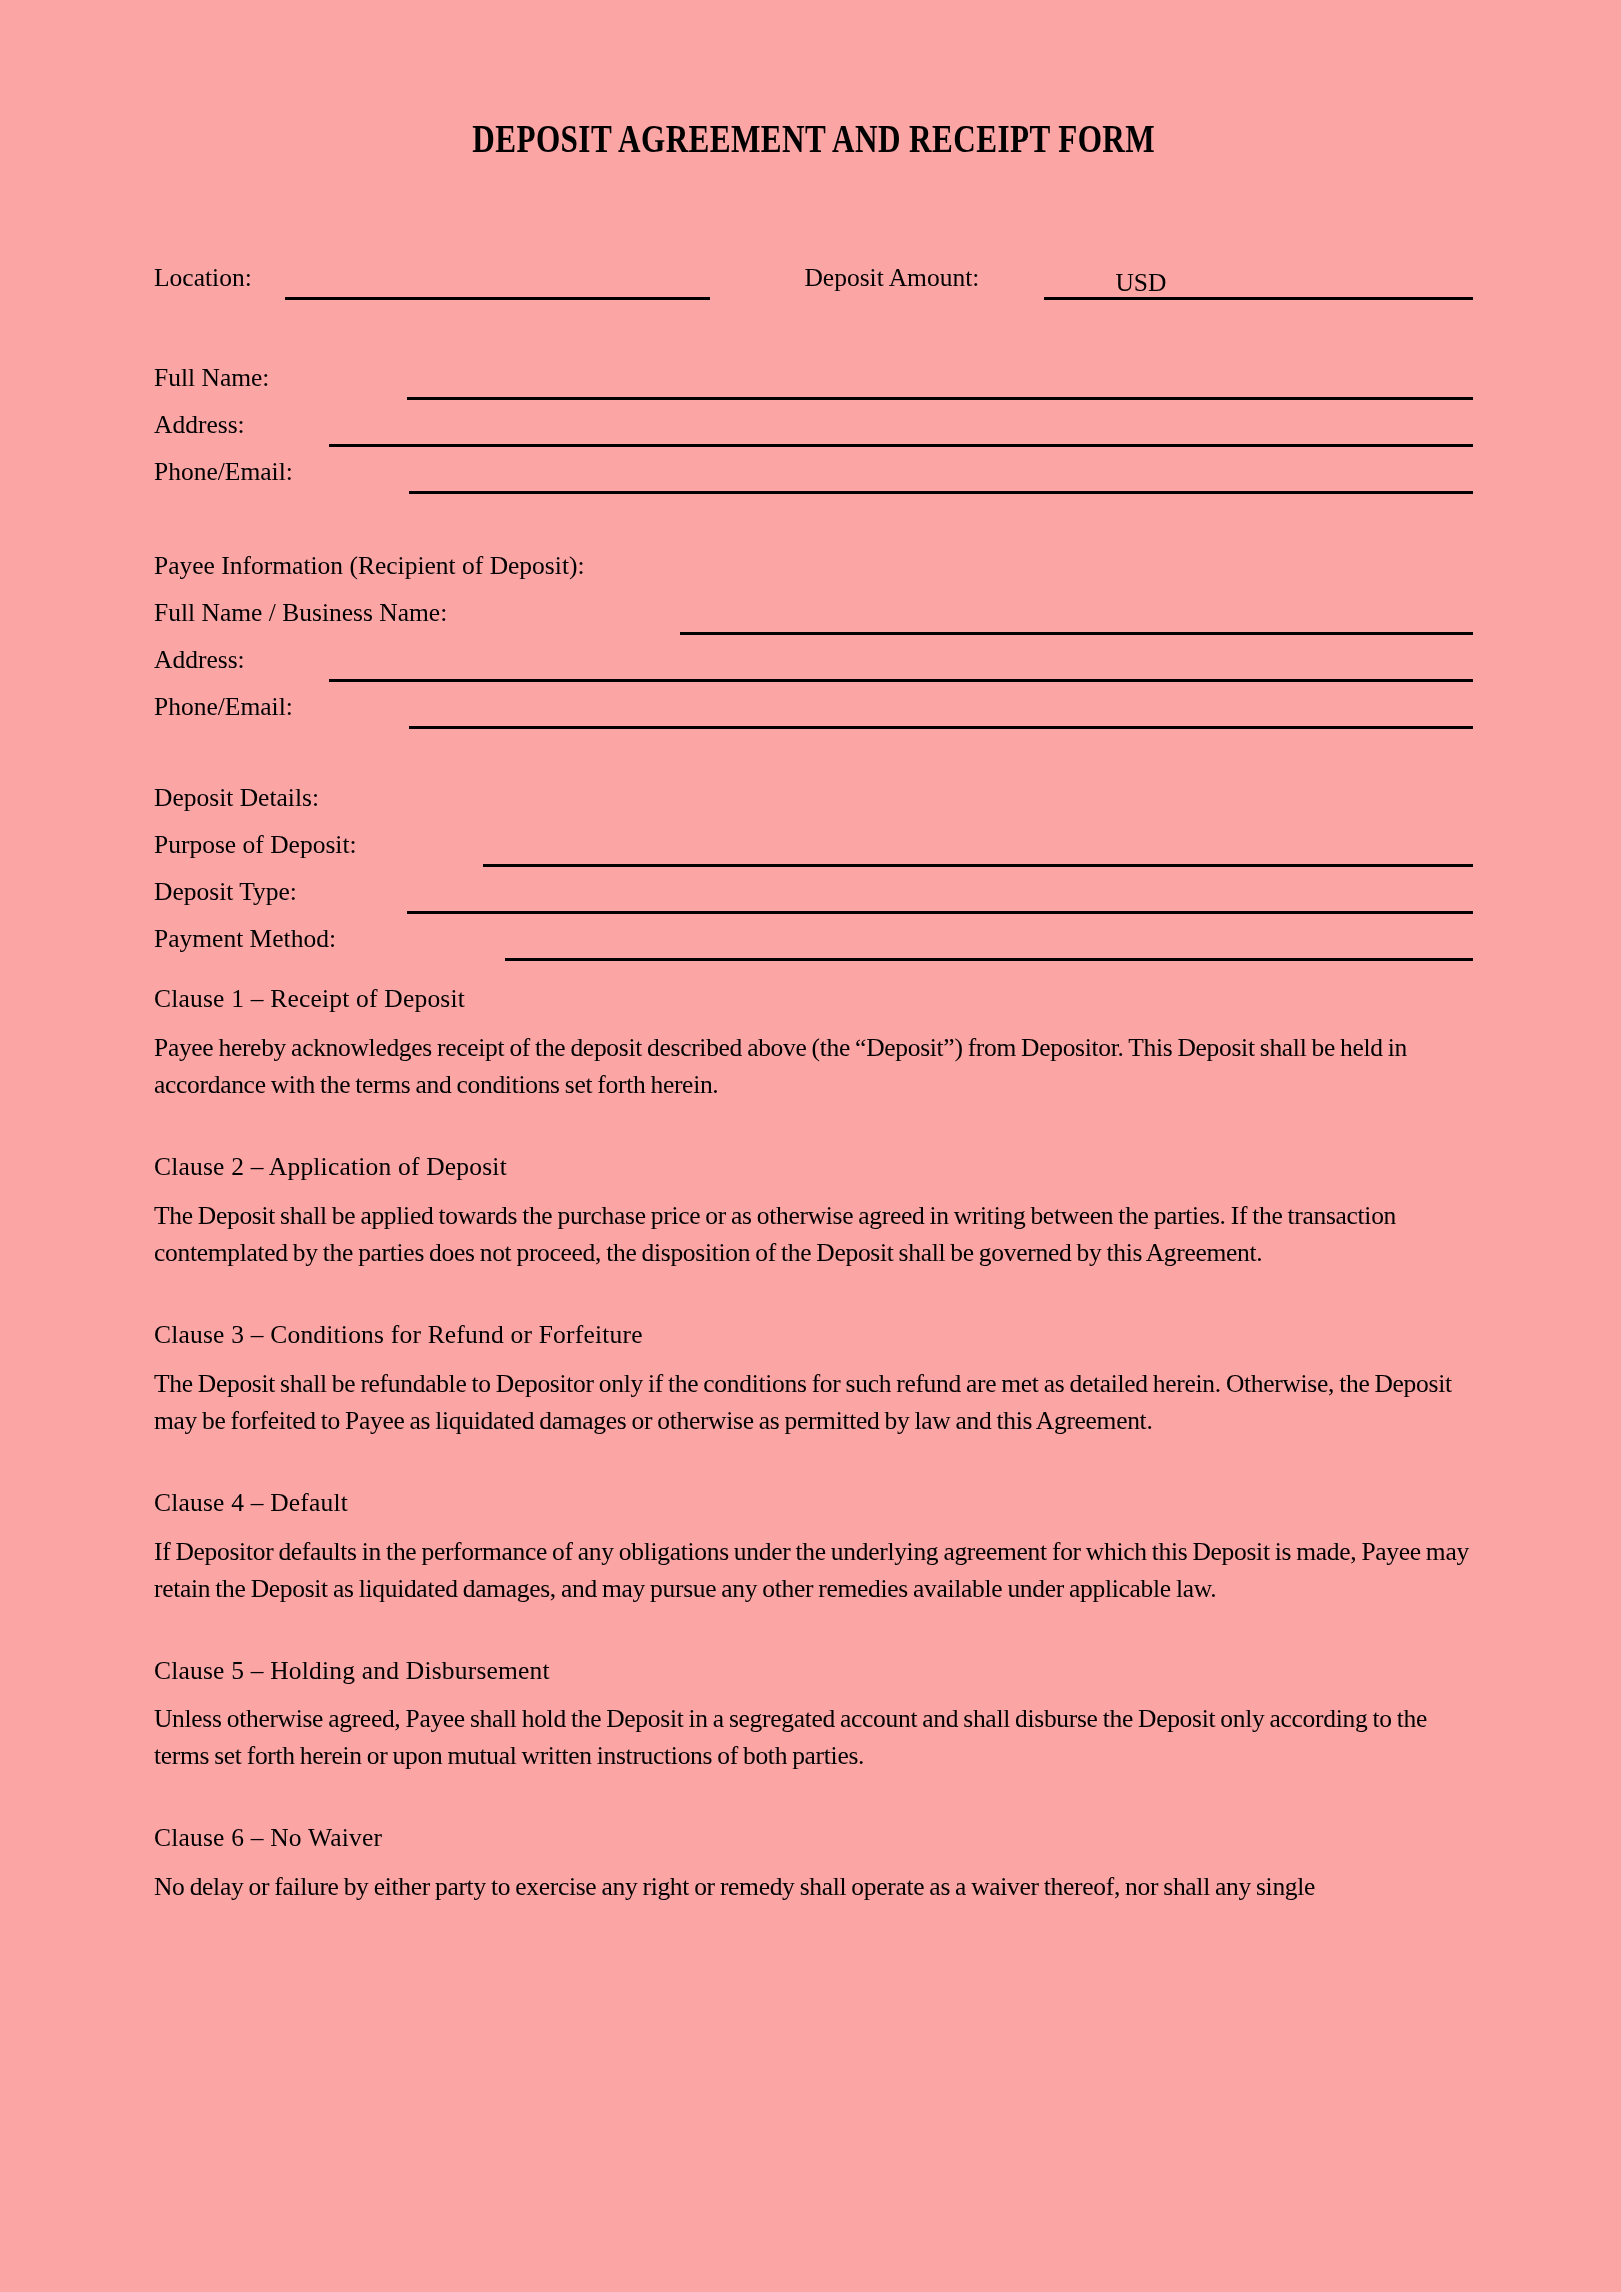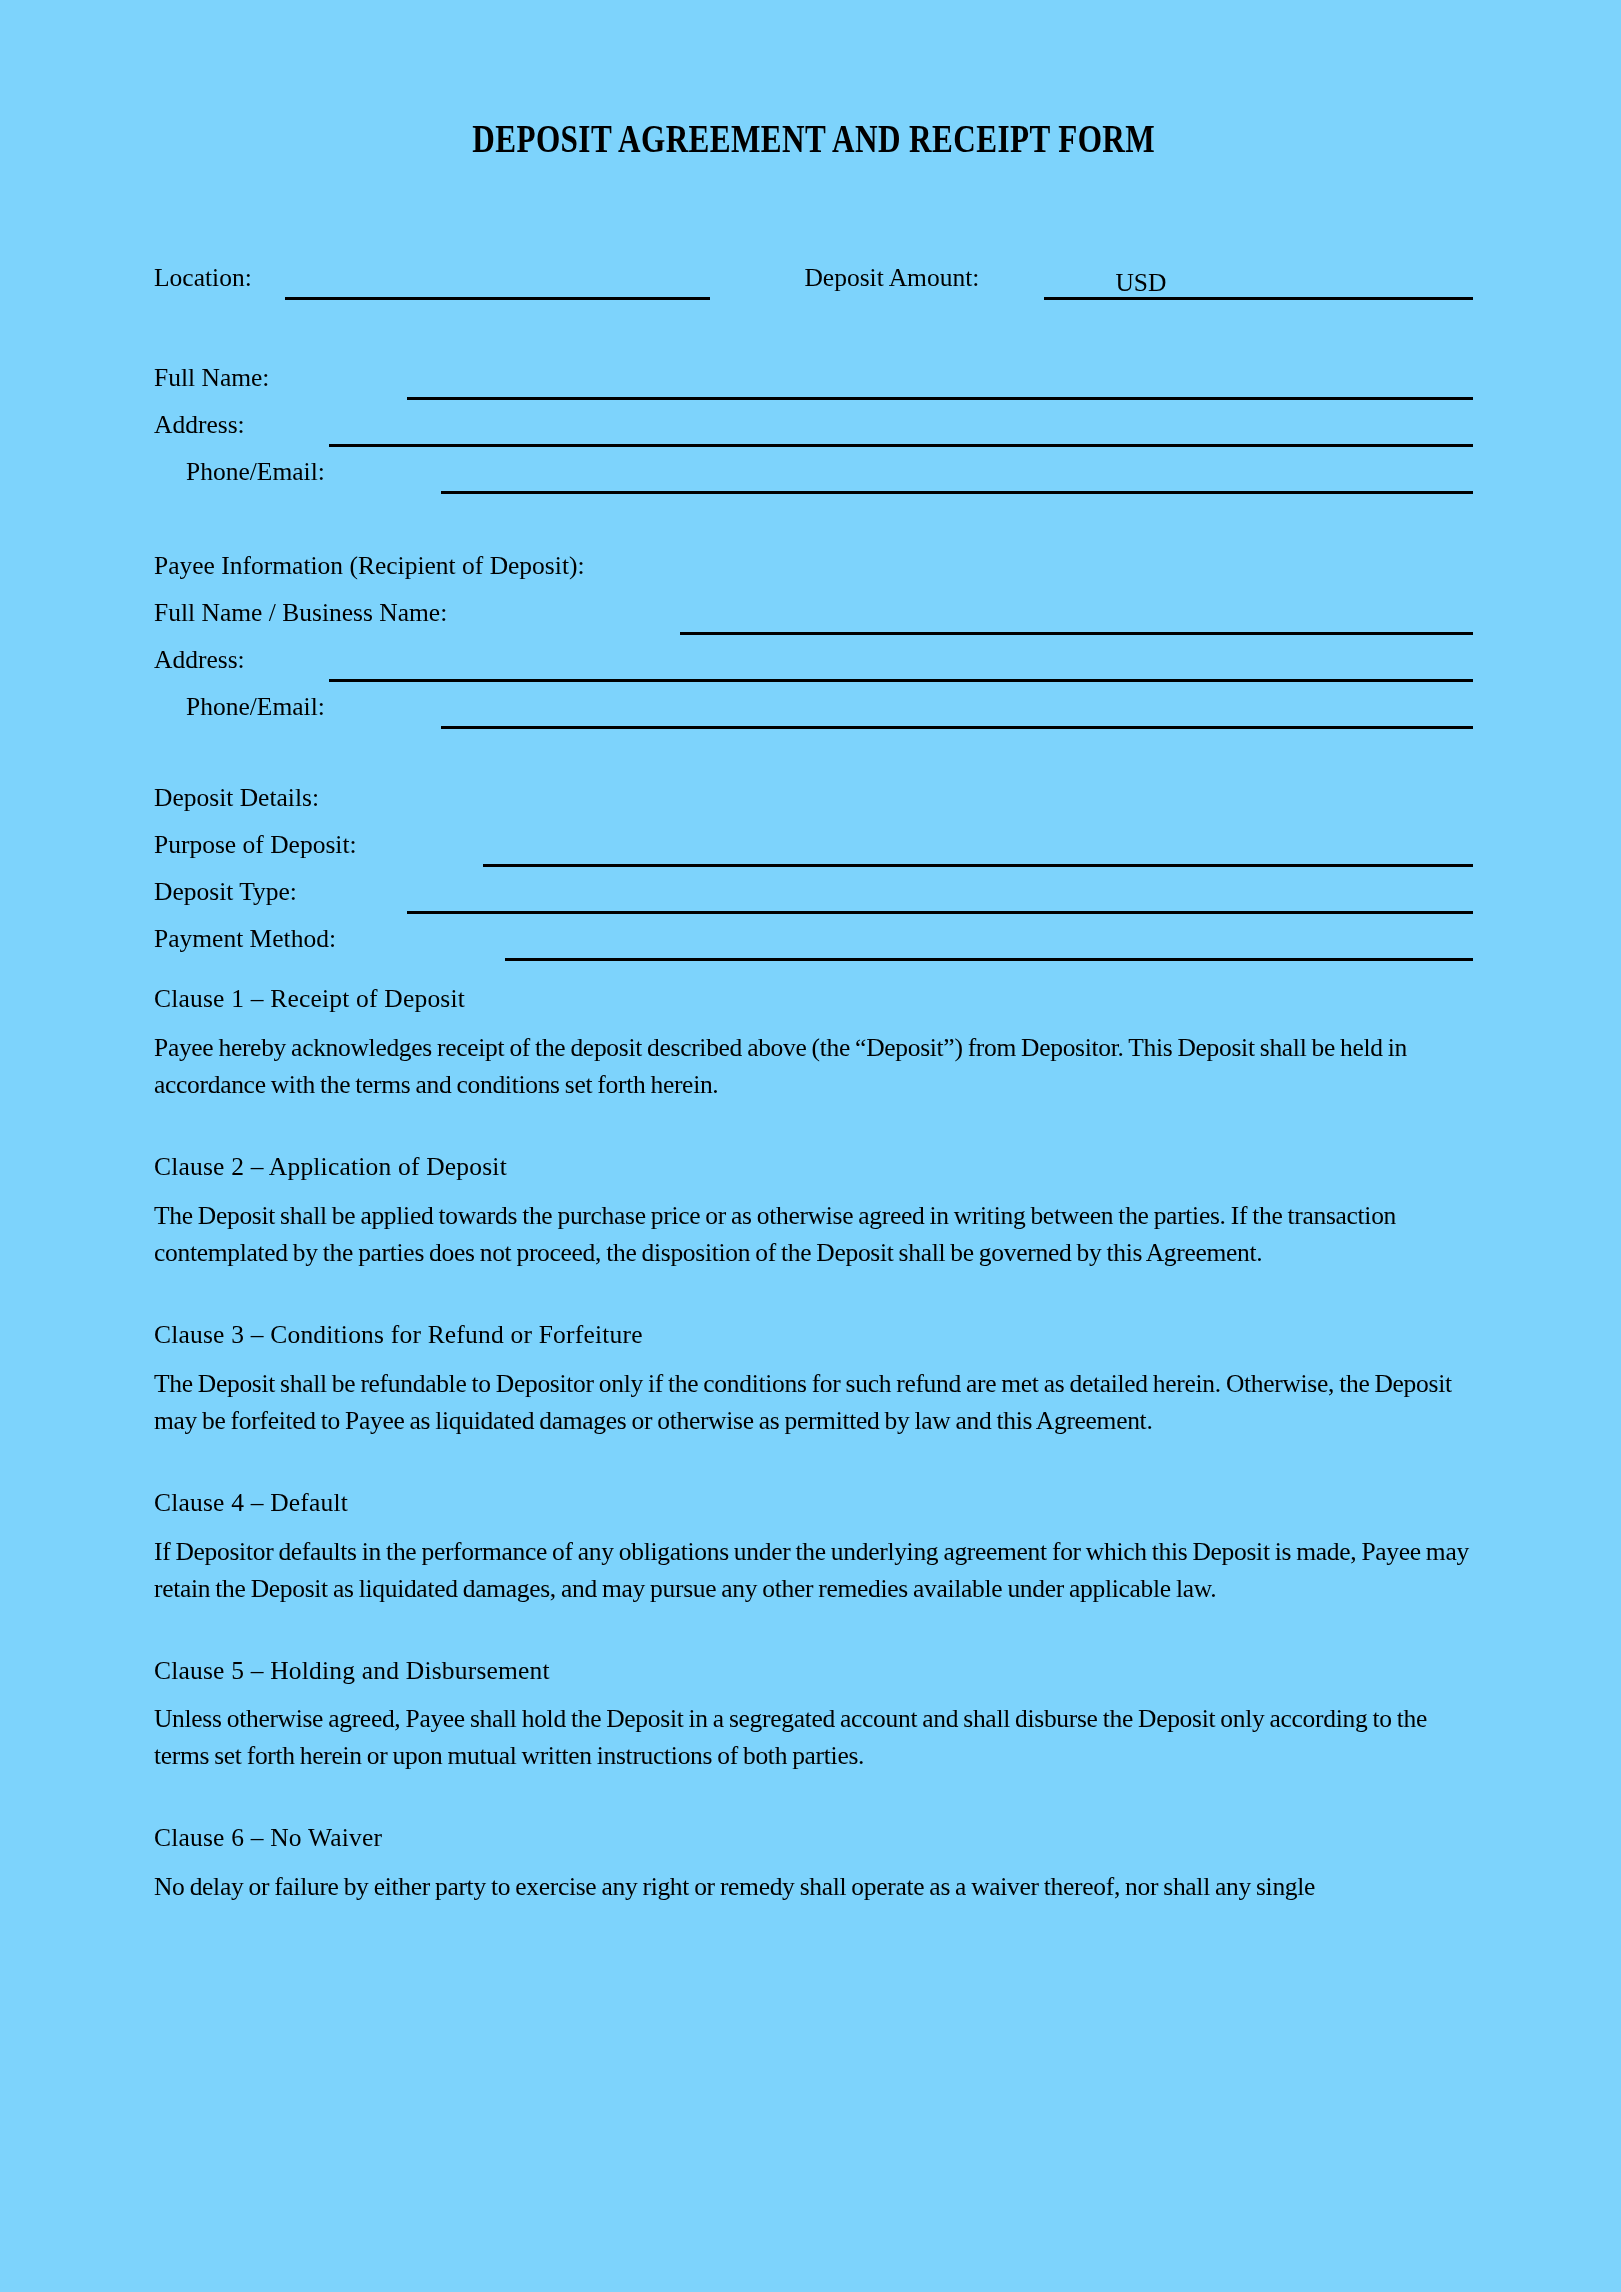--- a/index.html
+++ b/index.html
@@ -1,20 +1,20 @@
 <!DOCTYPE html>
 <html><head>
 <meta charset="utf-8">
 <style>
   html,body{margin:0;padding:0;background:#888;}
   .page{
     position:relative;
     width:1621px;height:2293px;
     margin:0 auto;
-    background:#7dd3fc;
+    background:#fca5a5;
     box-sizing:border-box;
     padding:116px 148px 0 154px;
     font-family:"Liberation Serif","DejaVu Serif",serif;
     color:#000;
     overflow:hidden;
   }
   .title{
     text-align:center;
     font-size:39px;
     line-height:45px;
@@ -47,21 +47,21 @@
   .vline{ 
     flex:1;
     border-bottom:3.9px solid #000;
     margin-bottom:-7.8px;
     text-indent:71px;
     white-space:nowrap;
   }
   .loc-line{flex:none;width:425px;margin-right:74px;}
   .amt-line{margin-left:45px;}
   
-  .w158{width:155px;} .w238{width:233px;} .w240{width:235px;margin-left:32px;}
+  .w158{width:155px;} .w238{width:233px;} .w240{width:235px;}
   .w315{width:309px;} .w338{width:331px;} .w516{width:506px;} .w518{width:508px;}
   .section{margin-top:47px;}
   .section.s2{margin-top:44px;}
   .sec-heading{
     height:47px;
     display:flex;align-items:flex-end;
     font-size:25.5px;line-height:29px;
   }
   .clauses{margin-top:0;}
   .clause{margin-top:45px;}

